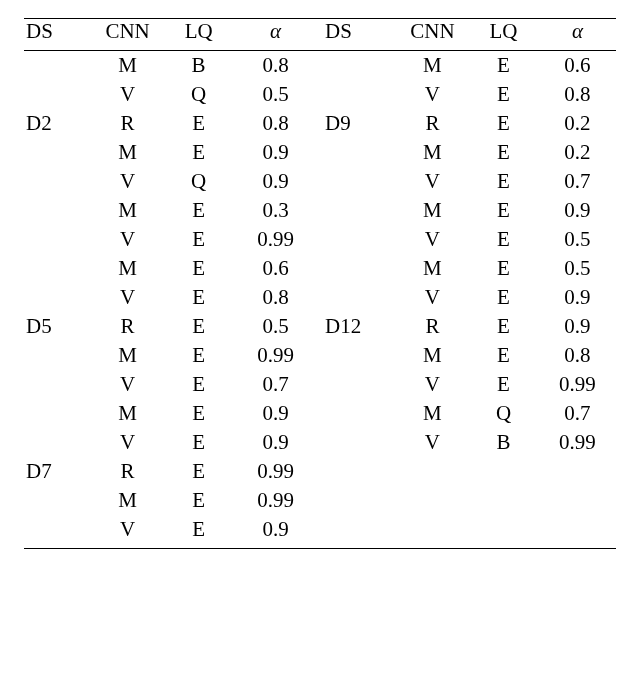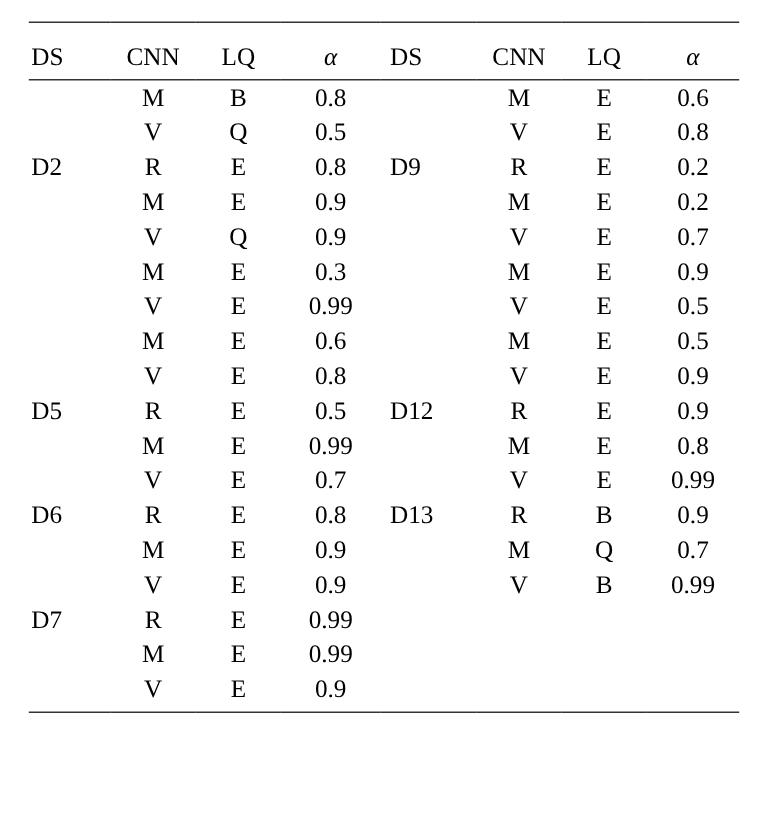--- a/index.html
+++ b/index.html
@@ -16,21 +16,21 @@
 
     table {
       border-collapse: collapse;
       width: 100%;
       table-layout: fixed;
     }
 
     th {
       font-weight: normal;
       text-align: center;
-      padding: 16px 0 6px 0;
+      padding: 0 0 6px 0;
       border-top: 1.5px solid #000;
       border-bottom: 1px solid #000;
       white-space: nowrap;
     }
 
     td {
       text-align: center;
       padding: 2px 0;
       height: 29px;
       white-space: nowrap;
@@ -197,30 +197,20 @@
         <td class="ds"></td>
         <td class="cnn">V</td>
         <td class="lq">E</td>
         <td class="alpha">0.7</td>
         <td class="ds2"></td>
         <td class="cnn">V</td>
         <td class="lq">E</td>
         <td class="alpha">0.99</td>
       </tr>
       <tr>
-        <td class="ds">D6</td>
-        <td class="cnn">R</td>
-        <td class="lq">E</td>
-        <td class="alpha">0.8</td>
-        <td class="ds2">D13</td>
-        <td class="cnn">R</td>
-        <td class="lq">B</td>
-        <td class="alpha">0.9</td>
-      </tr>
-      <tr>
         <td class="ds"></td>
         <td class="cnn">M</td>
         <td class="lq">E</td>
         <td class="alpha">0.9</td>
         <td class="ds2"></td>
         <td class="cnn">M</td>
         <td class="lq">Q</td>
         <td class="alpha">0.7</td>
       </tr>
       <tr>

